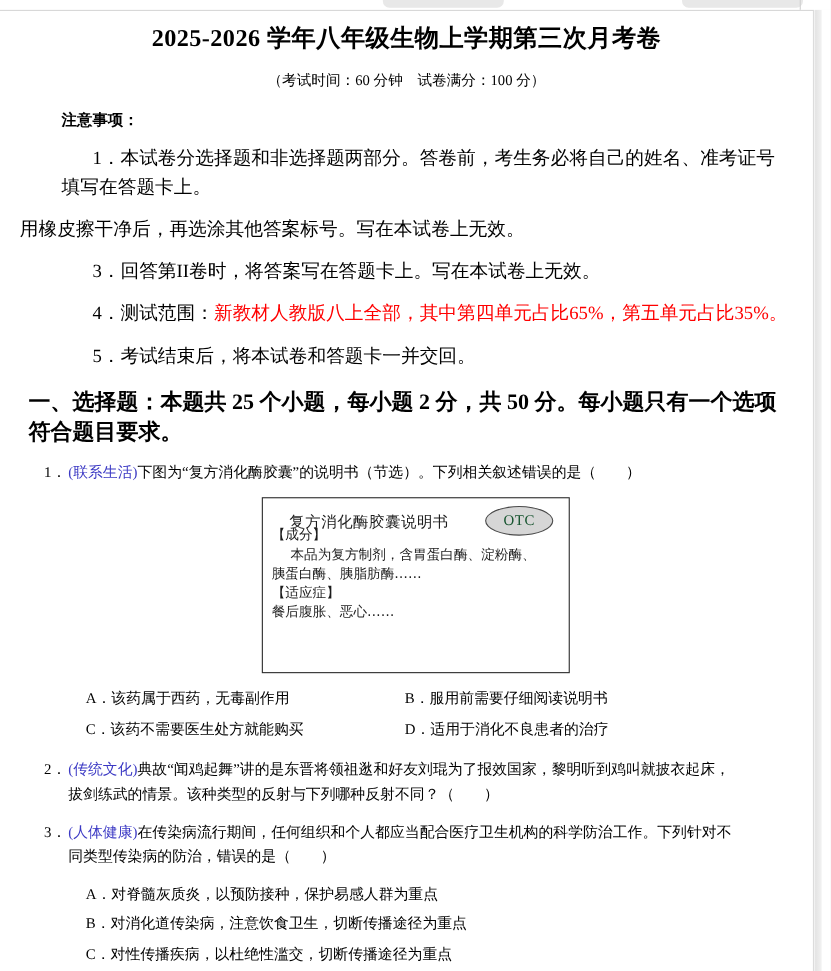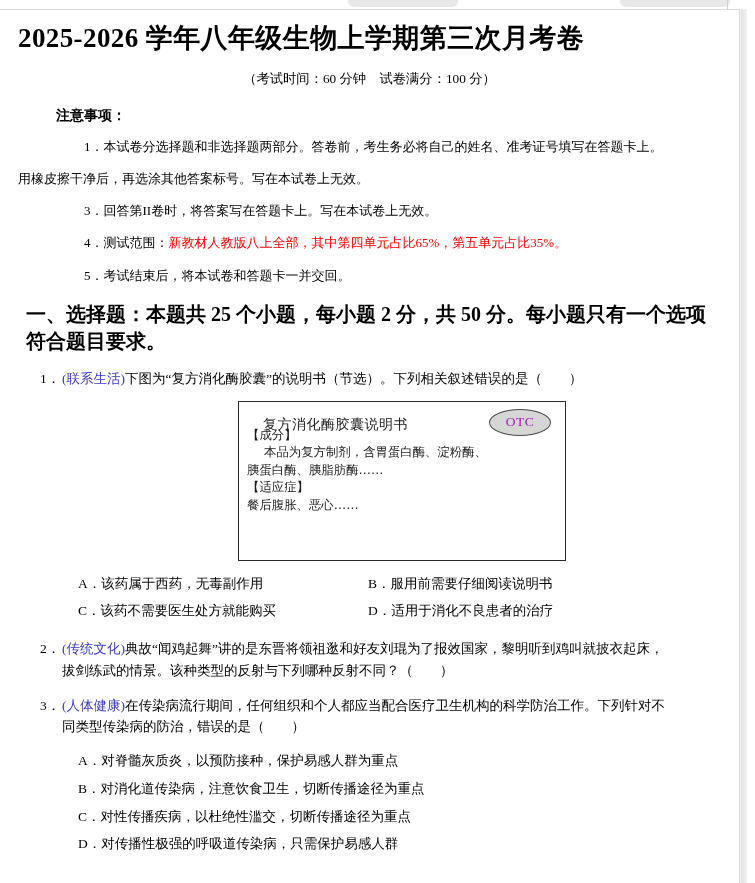--- a/index.html
+++ b/index.html
@@ -67,42 +67,43 @@
     width: 8px; height: 874px;
     background: #ffffff;
   }
 
   .doc-inner {
     padding: 0 18px 0 18px;
   }
 
   
   .exam-title {
-    font-size: 27px;
+    text-align: center;
+    font-size: 22px;
     font-weight: bold;
     letter-spacing: 0.4px;
     margin: 10px 0 0 0;
     color: #000;
     font-family: "Liberation Serif", "DejaVu Serif", serif;
   }
   .exam-subtitle {
     text-align: center;
     font-size: 13.3px;
     margin: 14px 0 0 0;
     color: #000;
   }
 
   
   .notes-heading {
     font-size: 14px;
     font-weight: bold;
     margin: 19px 0 0 38px;
   }
   .note-line {
-    font-size: 13px;
+    font-size: 17px;
     line-height: 1.55;
     margin: 12px 0 0 0;
     padding-left: 38px;
     text-indent: 28px;
     color: #000;
   }
   .red {
     color: #ff0000;
   }
 
@@ -156,21 +157,21 @@
   }
   .opt { white-space: nowrap; }
 
   
   .figure-wrap {
     margin-top: 11px;
     padding-left: 198px;
   }
   .leaflet {
     position: relative;
-    width: 328px;
+    width: 280px;
     height: 160px;
     border: 1px solid #2b2b2b;
     background: #ffffff;
     box-sizing: border-box;
     font-family: "DejaVu Sans", "Liberation Sans", sans-serif;
   }
   .leaflet-title {
     position: absolute;
     top: 11px; left: 24px;
     font-size: 14px;
@@ -182,21 +183,21 @@
     top: 7px; right: 14px;
     width: 62px; height: 27px;
     border: 1.4px solid #4a4a4a;
     border-radius: 50%;
     background: #d6d6d6;
     display: flex;
     align-items: center;
     justify-content: center;
     font-family: "Liberation Serif", "DejaVu Serif", serif;
     font-size: 13.5px;
-    color: #a21caf;
+    color: #14532d;
     letter-spacing: 0.5px;
     box-sizing: border-box;
   }
   .leaflet-body {
     position: absolute;
     top: 24px; left: 8px; right: 6px;
     font-size: 12.4px;
     line-height: 1.42;
     color: #1c1c1c;
   }

